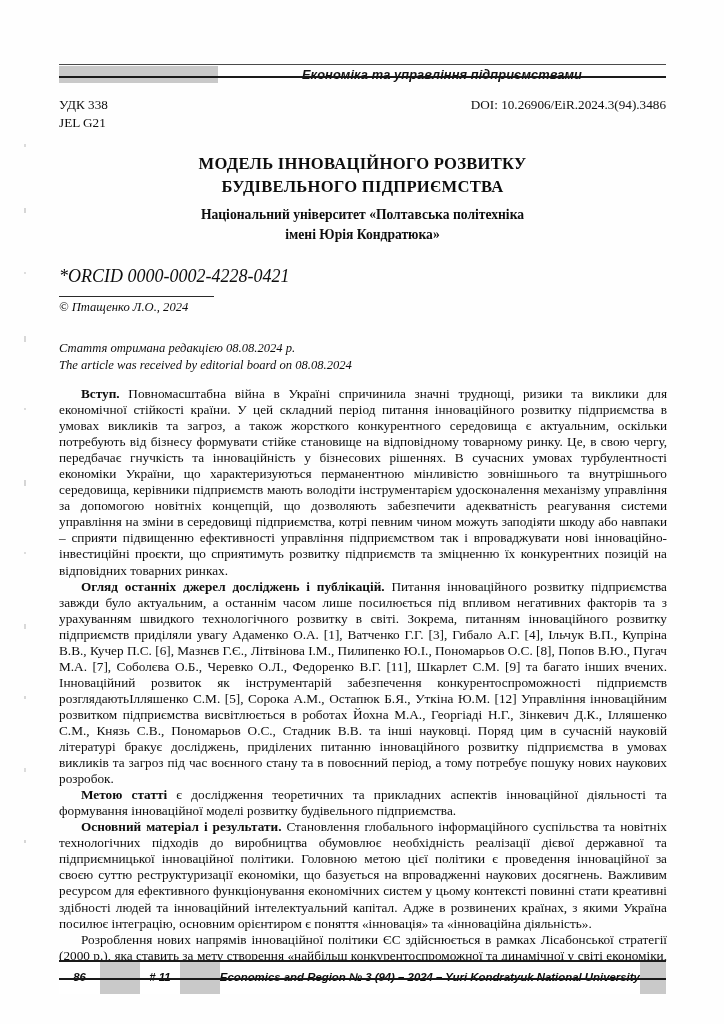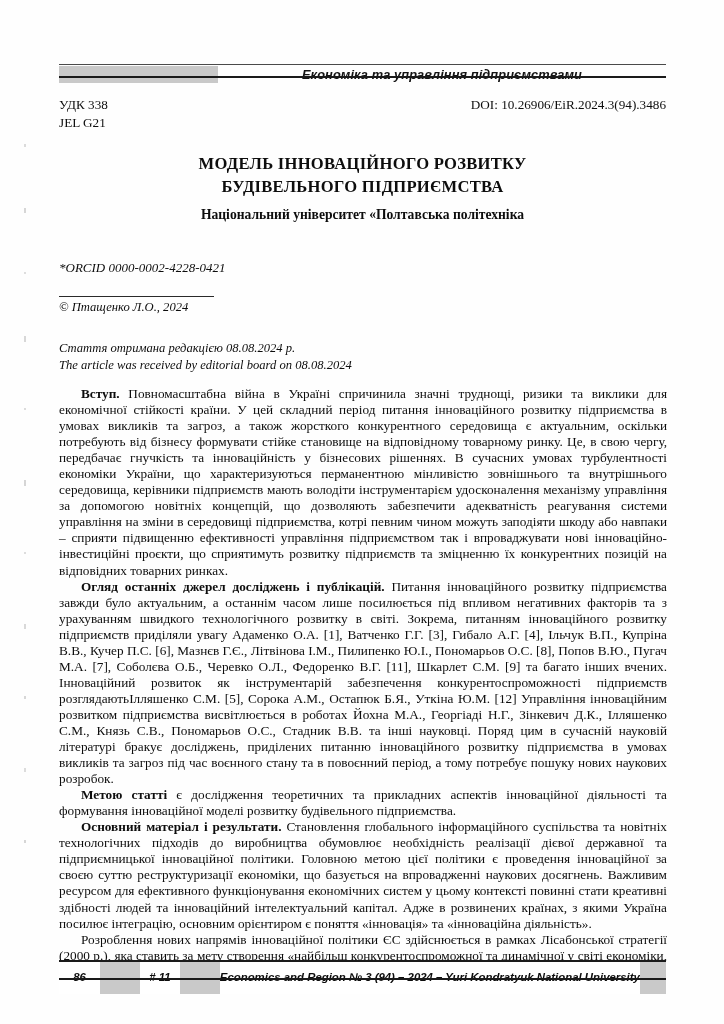--- a/index.html
+++ b/index.html
@@ -112,23 +112,23 @@
     font-size: 13.6px;
     font-weight: bold;
     line-height: 20px;
   }
   .author-block .affil { font-weight: bold; }
 
   
   .orcid {
     position: absolute;
     left: 59px;
-    top: 260px;
-    font-style: italic;
-    font-size: 13px;
+    top: 268px;
+    font-style: italic;
+    font-size: 18px;
     line-height: 16px;
     white-space: nowrap;
   }
   .copy-rule {
     position: absolute;
     left: 59px;
     top: 296px;
     width: 155px;
     height: 1px;
     background: #2a2a2a;
@@ -266,20 +266,21 @@
     </div>
   </div>
 
   <h1 class="doc-title">
     <span>МОДЕЛЬ ІННОВАЦІЙНОГО РОЗВИТКУ</span><br>
     <span>БУДІВЕЛЬНОГО ПІДПРИЄМСТВА</span>
   </h1>
 
   <div class="author-block">
     <div class="affil">Національний університет «Полтавська політехніка</div>
+    <div class="affil">імені Юрія Кондратюка»</div>
   </div>
 
   <div class="orcid">*ORCID 0000-0002-4228-0421</div>
 
   <div class="copy-rule"></div>
   <div class="copyright">© Птащенко Л.О., 2024</div>
 
   <div class="received">
     <div>Стаття отримана редакцією 08.08.2024 р.</div>
     <div>The article was received by editorial board on 08.08.2024</div>

